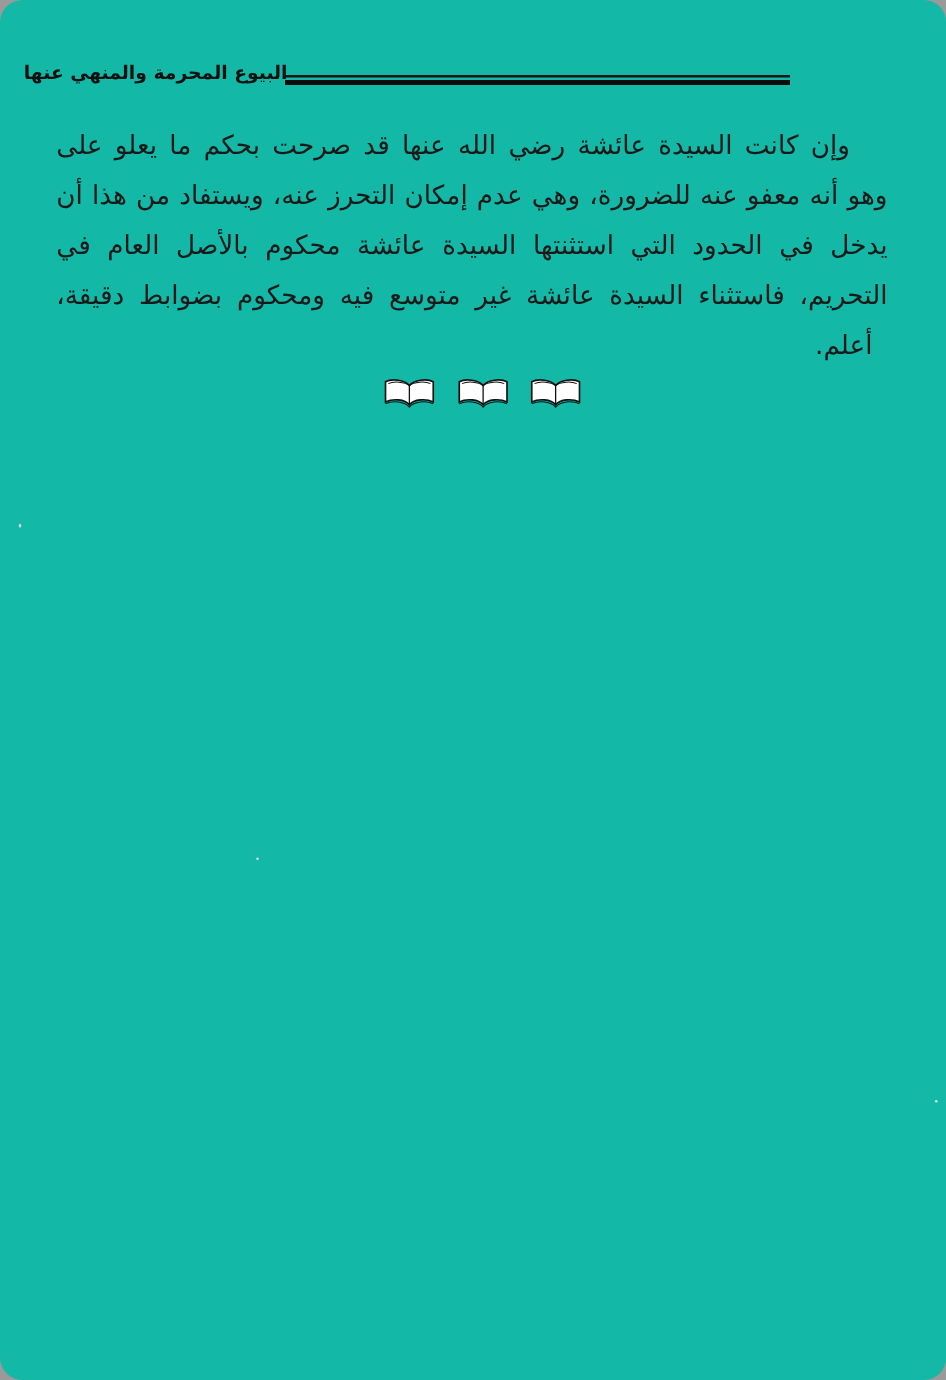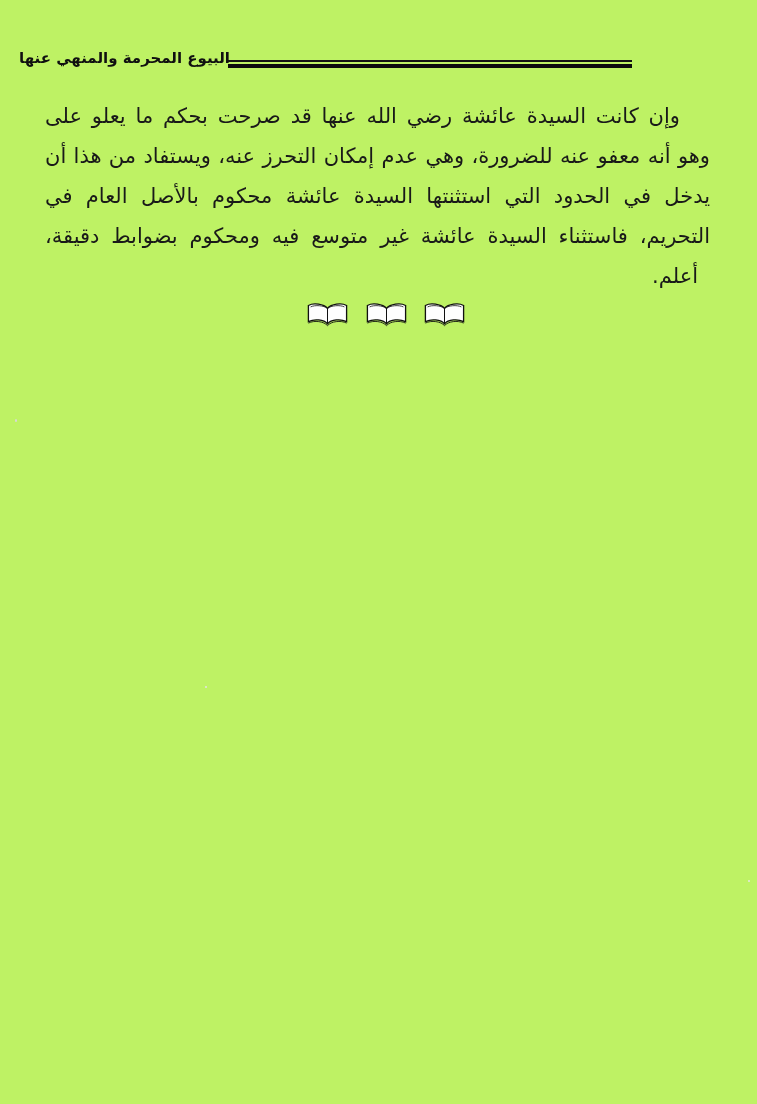--- a/index.html
+++ b/index.html
@@ -1,23 +1,24 @@
 <!DOCTYPE html>
 <html lang="ar"><head>
 <meta charset="utf-8">
 <style>
   html,body{margin:0;padding:0;background:#9a9a9a;}
   .page{
     position:relative;
     width:757px;height:1104px;
-    background:#bef264;
+    background:#14b8a6;
     margin:0 auto;
     font-family:"DejaVu Sans", sans-serif;
     color:#161616;
     overflow:hidden;
+    border-radius:18px;
   }
   
   .hdr-title{
     position:absolute;
     top:49px;left:50px;
     width:180px;
     direction:rtl;
     font-size:15px;
     font-weight:bold;
     letter-spacing:-0.3px;

